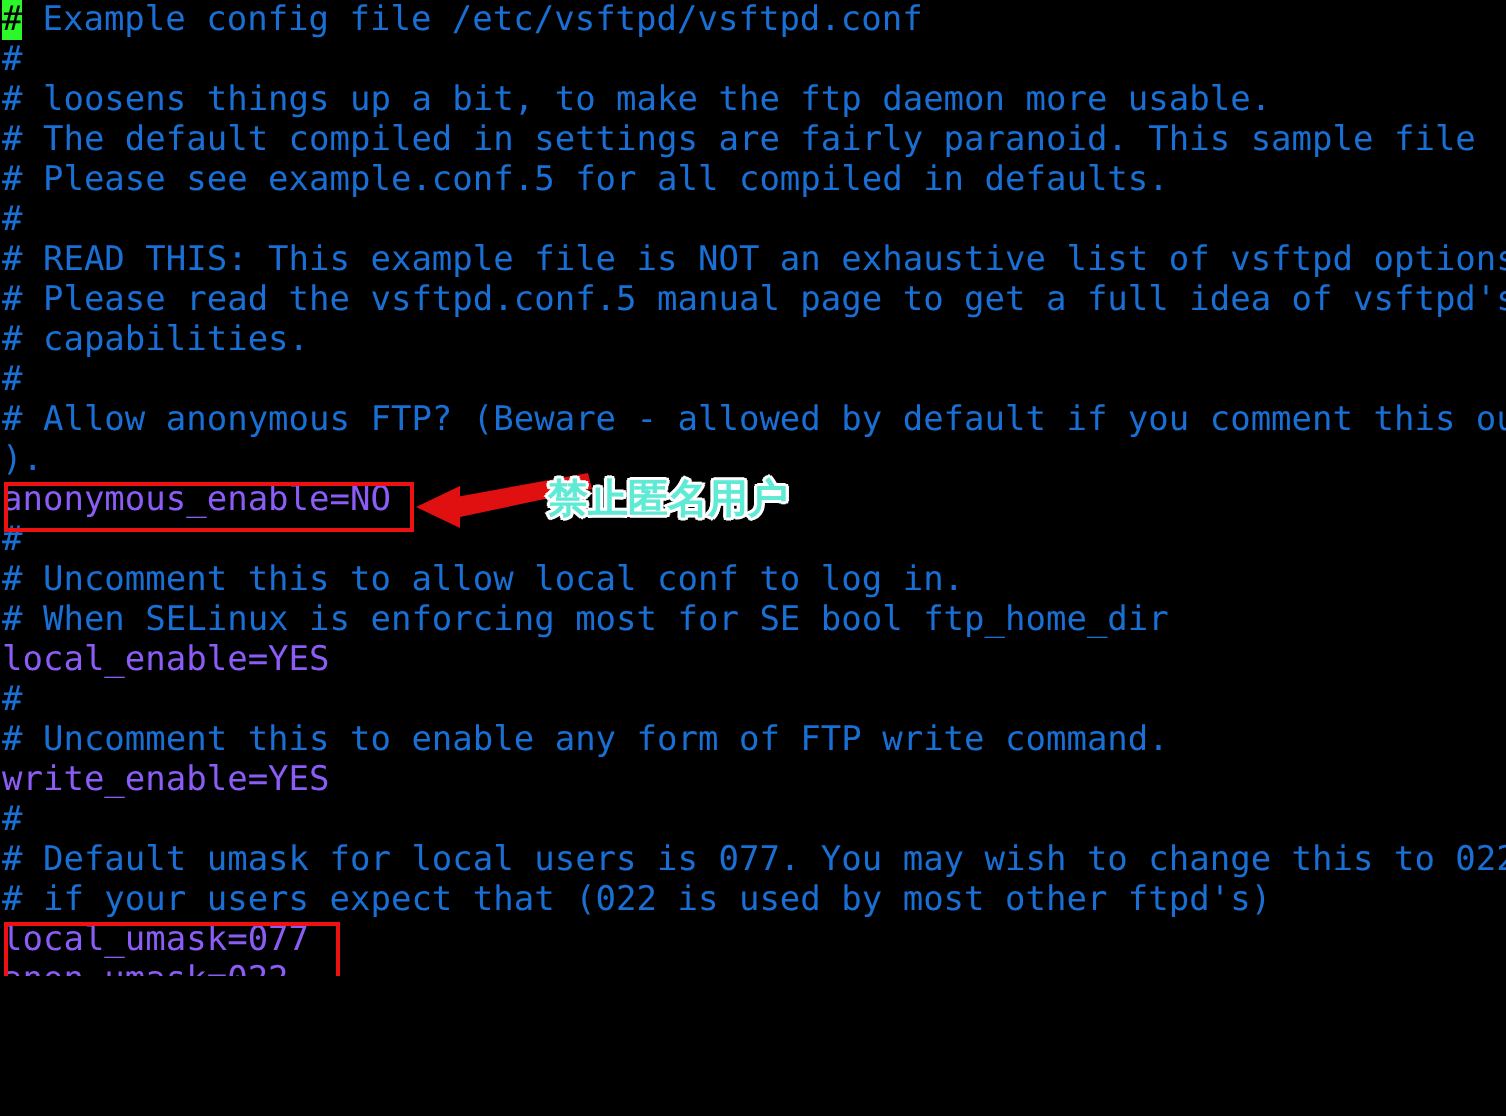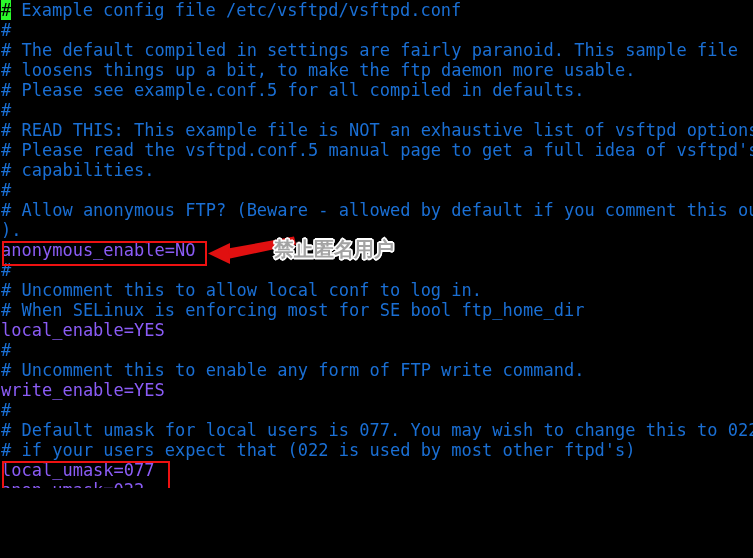--- a/index.html
+++ b/index.html
@@ -63,40 +63,40 @@
     position: absolute;
     pointer-events: none;
   }
 
   .cjk-note {
     position: absolute;
     font-family: "DejaVu Sans", "Liberation Sans", sans-serif;
     font-weight: bold;
     font-size: 20px;
     line-height: 22px;
-    color: #a3a3a3;
+    color: #5eead4;
     white-space: nowrap;
     letter-spacing: 0px;
     -webkit-text-stroke: 2px #ffffff;
     paint-order: stroke fill;
     text-shadow:
        1.6px 0 0 #fff, -1.6px 0 0 #fff, 0 1.6px 0 #fff, 0 -1.6px 0 #fff,
        1.2px 1.2px 0 #fff, -1.2px 1.2px 0 #fff, 1.2px -1.2px 0 #fff, -1.2px -1.2px 0 #fff;
   }
 </style>
 </head>
 <body>
 
 <div id="terminal">
 
   <div id="lines">
       <div class="line comment"><span class="cursor-cell">#</span><span> Example config file /etc/vsftpd/vsftpd.conf</span></div>
       <div class="line comment">#</div>
+      <div class="line comment"># loosens things up a bit, to make the ftp daemon more usable.</div>
       <div class="line comment"># The default compiled in settings are fairly paranoid. This sample file</div>
-      <div class="line comment"># loosens things up a bit, to make the ftp daemon more usable.</div>
       <div class="line comment"># Please see example.conf.5 for all compiled in defaults.</div>
       <div class="line comment">#</div>
       <div class="line comment"># READ THIS: This example file is NOT an exhaustive list of vsftpd options.</div>
       <div class="line comment"># Please read the vsftpd.conf.5 manual page to get a full idea of vsftpd's</div>
       <div class="line comment"># capabilities.</div>
       <div class="line comment">#</div>
       <div class="line comment"># Allow anonymous FTP? (Beware - allowed by default if you comment this out</div>
       <div class="line comment">).</div>
       <div class="line config">anonymous_enable=NO</div>
       <div class="line comment">#</div>

